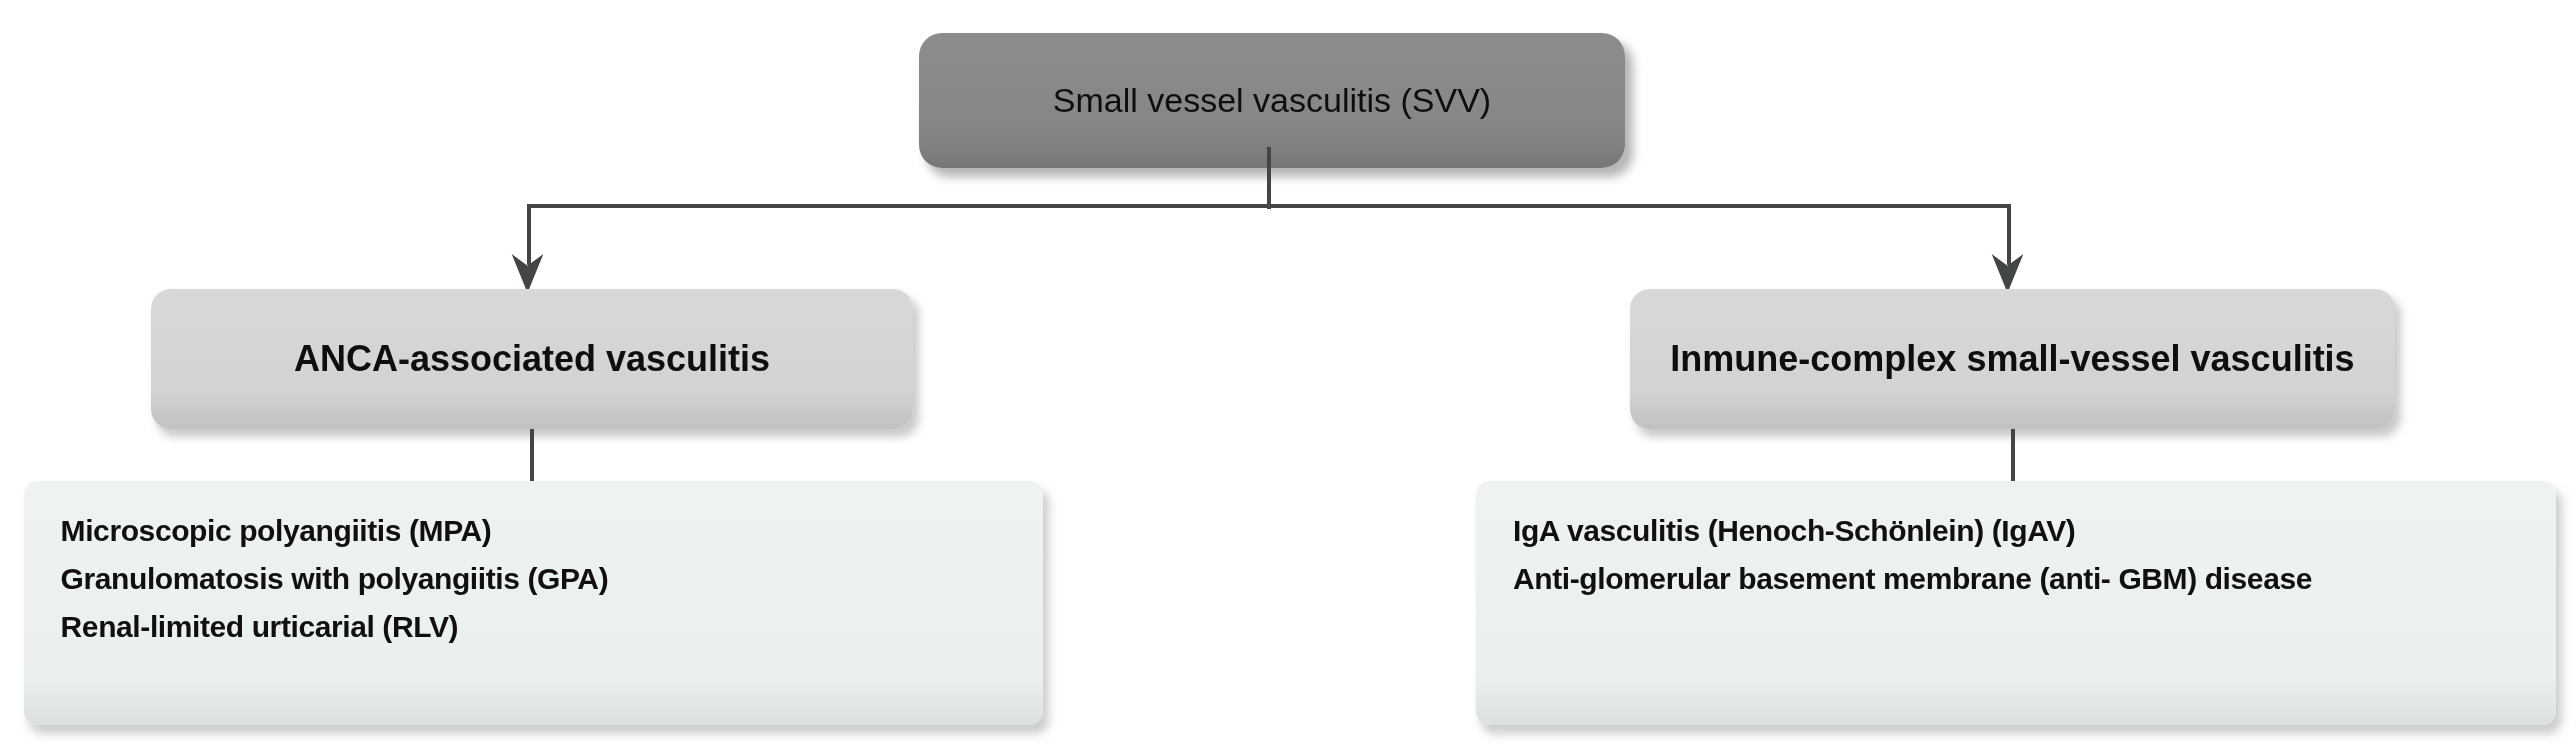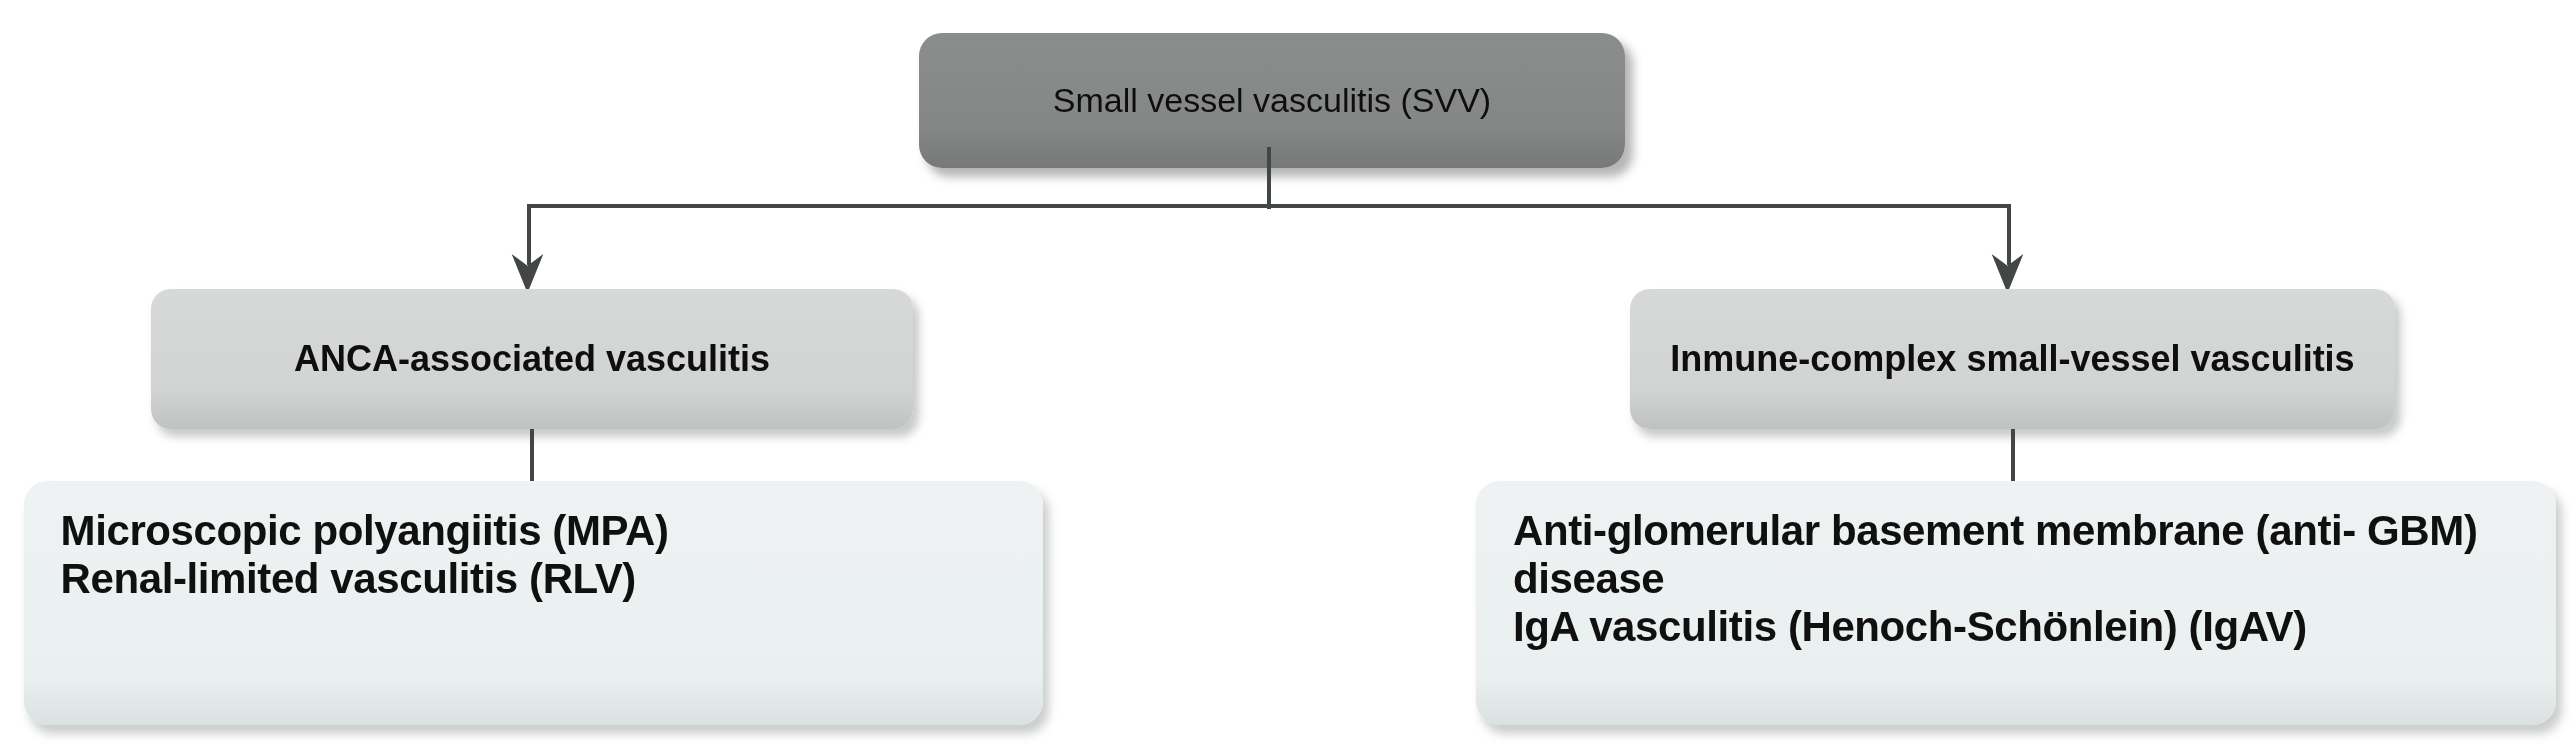--- a/index.html
+++ b/index.html
@@ -43,25 +43,25 @@
     font-size: 36px;
     font-weight: 700;
     color: #0e0e0e;
   }
   .branch-left  { left: 151px;  width: 762px; }
   .branch-right { left: 1630px; width: 765px; }
   .leaf-node {
     position: absolute;
     box-sizing: border-box;
     top: 481px; height: 244px;
-    border-radius: 24px;
+    border-radius: 14px;
     background: linear-gradient(180deg, #eef2f2 0%, #eaefef 80%, #dbe0e0 100%);
     box-shadow: 5.7px 8.6px 10px rgba(110, 114, 112, 0.35);
     padding: 26px 21.5px 0 37px;
-    font-size: 42px;
+    font-size: 30px;
     font-weight: 700;
     line-height: 48px;
     letter-spacing: -0.4px;
     color: #101010;
   }
   .leaf-left  { left: 23.6px;   width: 1019px; }
   .leaf-right { left: 1476px; width: 1080px; }
 
   .connector {
     position: absolute;
@@ -105,22 +105,23 @@
 
   <div class="node branch-node branch-right">
     <span>Inmune-complex small-vessel vasculitis</span>
   </div>
 
   <div class="connector branch-leaf-left"></div>
   <div class="connector branch-leaf-right"></div>
 
   <div class="leaf-node leaf-left">
     <div>Microscopic polyangiitis (MPA)</div>
-    <div>Renal-limited vasculitis (RLV)</div>
+    <div>Granulomatosis with polyangiitis (GPA)</div>
+    <div>Renal-limited urticarial (RLV)</div>
   </div>
 
   <div class="leaf-node leaf-right">
+    <div>IgA vasculitis (Henoch-Schönlein) (IgAV)</div>
     <div>Anti-glomerular basement membrane (anti- GBM) disease</div>
-    <div>IgA vasculitis (Henoch-Schönlein) (IgAV)</div>
   </div>
 
 </div>
 
 
 </body></html>

